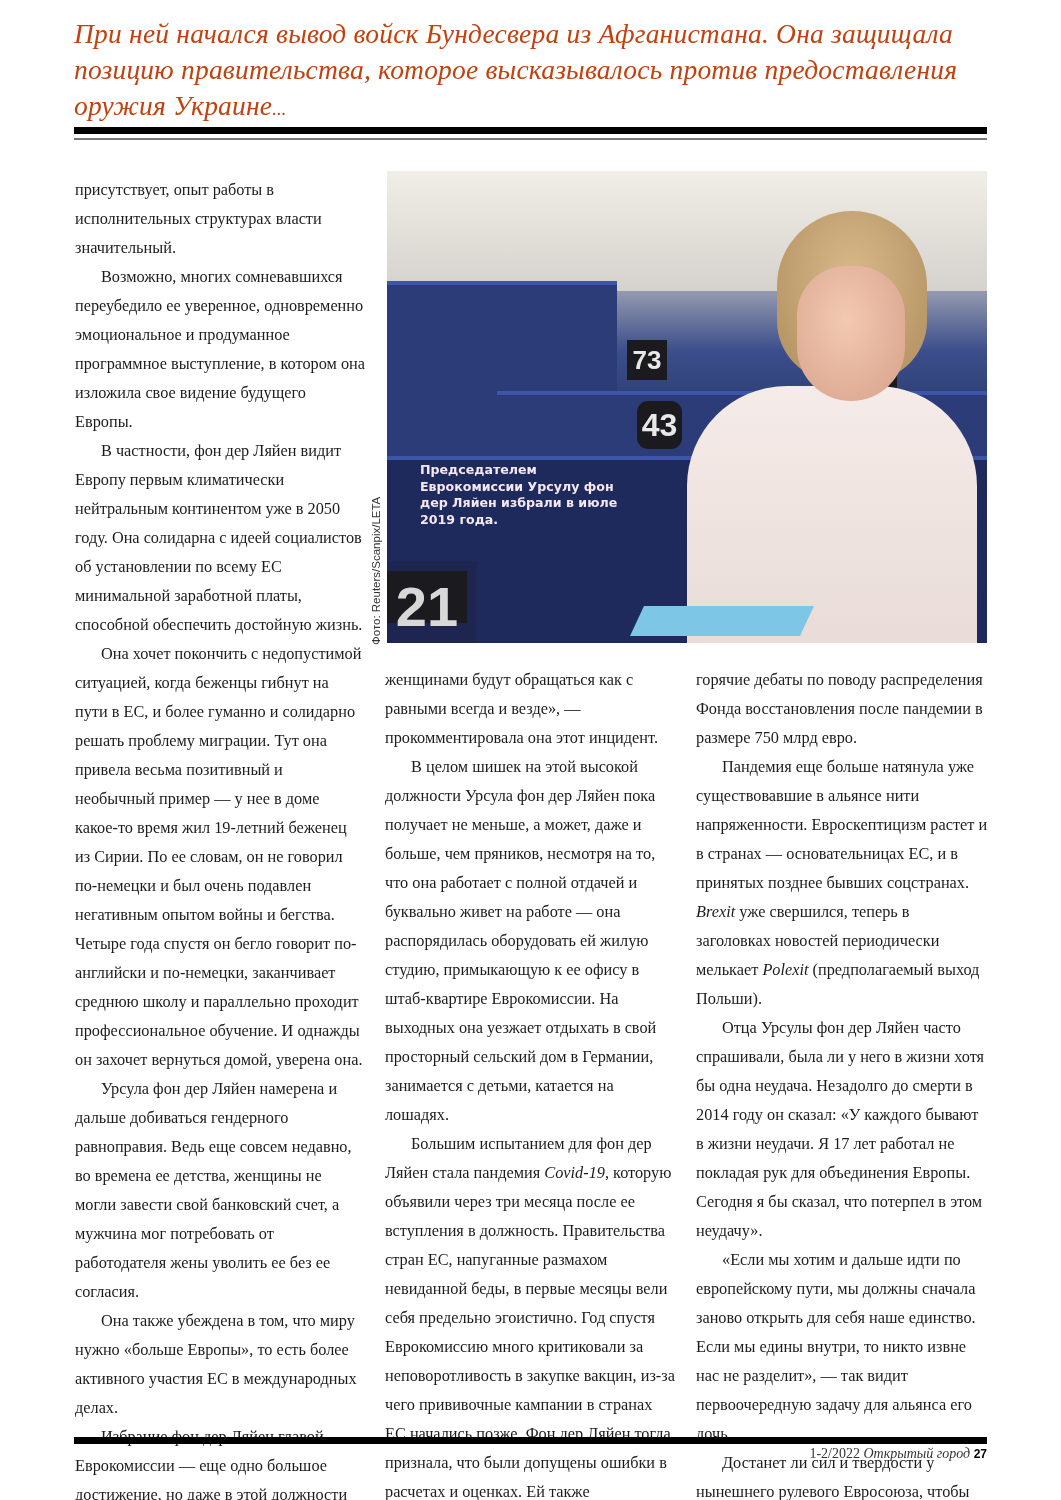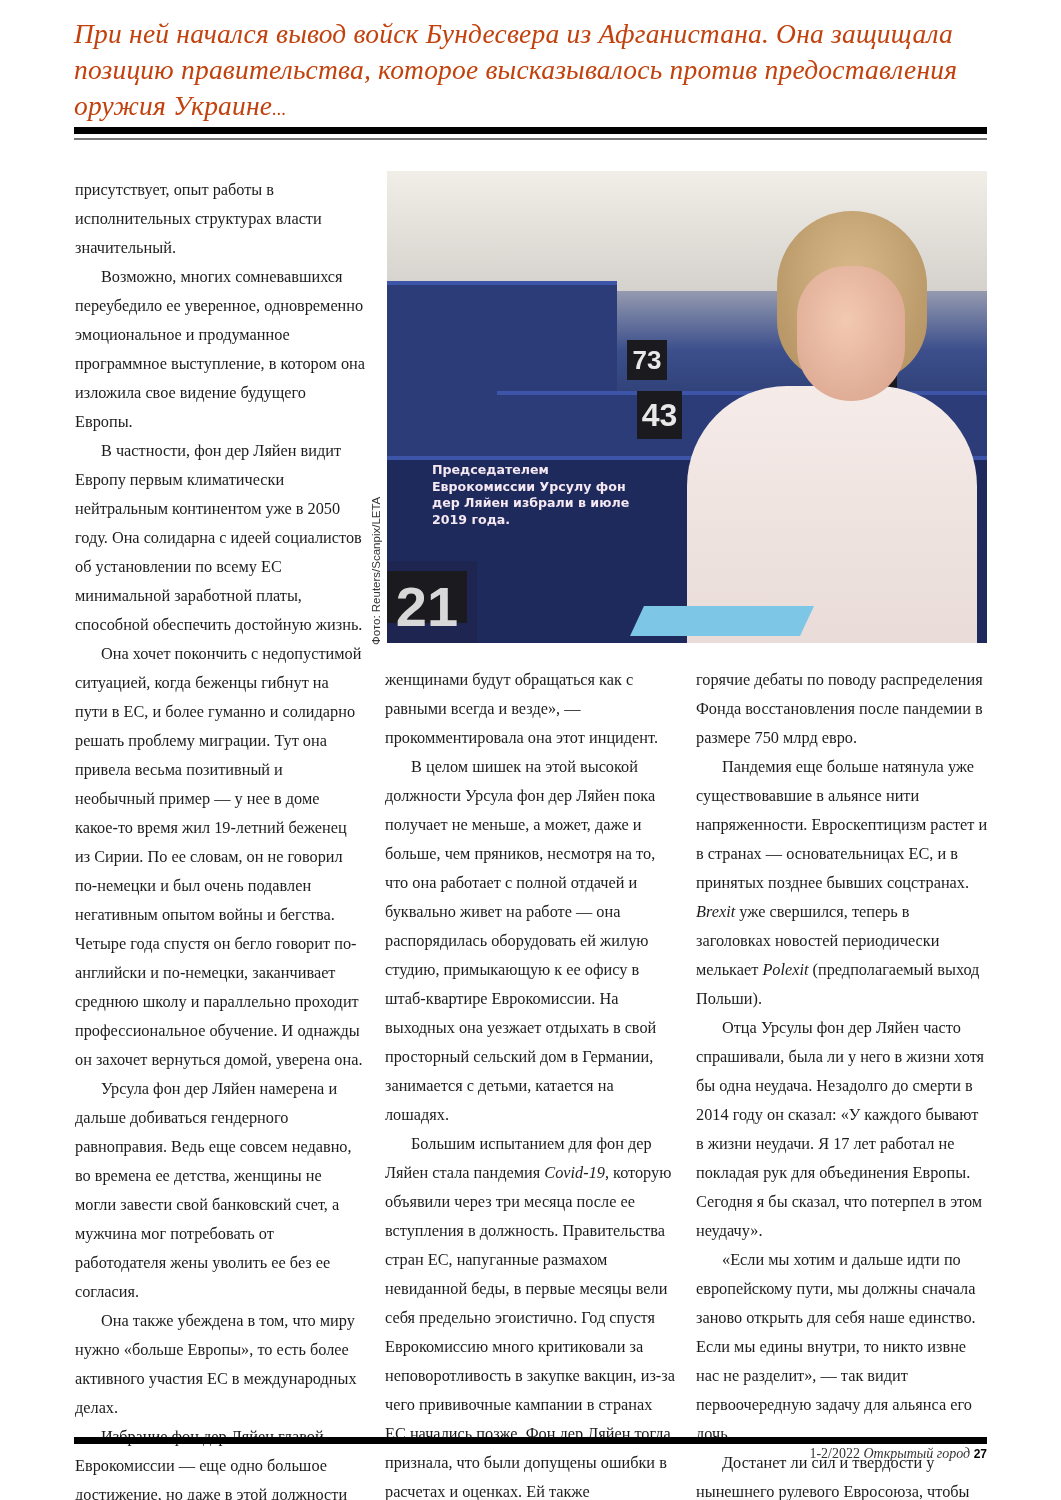--- a/index.html
+++ b/index.html
@@ -28,21 +28,21 @@
   .photo .bgwall { position:absolute; left:0; top:0; width:600px; height:120px; background: linear-gradient(180deg,#f1eee8,#d5d2cd); }
   .photo .desk { position:absolute; background:#2c3c78; border-top:4px solid #3d55a8; }
   .photo .seat { position:absolute; background:#1d2550; }
   .photo .plate { position:absolute; background:#1b1b1f; color:#e8e8e8; font-family:"Liberation Sans",sans-serif; font-weight:bold; text-align:center; }
   .photo .person-hair { position:absolute; left:390px; top:40px; width:150px; height:170px; border-radius:75px 75px 60px 60px; background: radial-gradient(ellipse at 50% 40%, #d9b98a, #b08e5e); }
   .photo .person-face { position:absolute; left:410px; top:95px; width:108px; height:135px; border-radius:50px 50px 55px 55px; background: radial-gradient(ellipse at 45% 40%, #f3c9b2, #d7a18a); }
   .photo .person-body { position:absolute; left:300px; top:215px; width:290px; height:260px; border-radius:100px 100px 0 0; background: linear-gradient(180deg,#f5ebe8,#e9dcd8); }
   .photo .paper { position:absolute; left:250px; top:435px; width:170px; height:30px; background:#7dc6e6; transform: skewX(-25deg); }
   .photo .caption {
     position:absolute; left:33px; top:291px; width:200px;
-    font-family:"DejaVu Sans", sans-serif; font-weight:bold; font-size:12.6px; line-height:16.5px; color:#f5e8f2;margin-left:12px;
+    font-family:"DejaVu Sans", sans-serif; font-weight:bold; font-size:12.6px; line-height:16.5px; color:#f5e8f2;
   }
   .credit {
     position:absolute; left:370px; top:645px; transform-origin: 0 0; transform: rotate(-90deg);
     font-family:"Liberation Sans", sans-serif; font-size:11.5px; color:#333; white-space:nowrap;
   }
   .endmark { display:inline-block; width:10px; height:10px; border-radius:50%; border:2.5px solid #e8262e; box-sizing:border-box; vertical-align:-1px; margin-left:3px; }
   i.it { font-style: italic; }
   .footer { position:absolute; right:74px; top:1446px; font-family:"Liberation Serif", serif; font-size:14px; color:#333; }
   .footer .mag { font-style: italic; }
   .footer .pg { font-family:"Liberation Sans", sans-serif; font-weight:bold; font-size:12px; color:#000; }
@@ -67,21 +67,21 @@
 
 <div class="photo">
   <div class="bgwall"></div>
   <div class="desk" style="left:0;top:110px;width:230px;height:300px;"></div>
   <div class="desk" style="left:110px;top:220px;width:500px;height:70px;"></div>
   <div class="desk" style="left:0;top:285px;width:600px;height:190px;background:#1e2a5c;"></div>
   <div class="seat" style="left:0;top:390px;width:90px;height:90px;"></div>
   <div class="plate" style="left:240px;top:169px;width:40px;height:40px;font-size:26px;line-height:40px;">73</div>
   <div class="plate" style="left:465px;top:185px;width:45px;height:40px;font-size:26px;line-height:40px;">74</div>
   <div class="plate" style="left:410px;top:160px;width:40px;height:24px;font-size:16px;line-height:24px;">116</div>
-  <div class="plate" style="left:250px;top:220px;width:45px;height:48px;font-size:32px;line-height:48px;">43</div>
+  <div class="plate" style="left:250px;top:230px;width:45px;height:48px;font-size:32px;line-height:48px;border-radius:11px;">43</div>
   <div class="plate" style="left:0;top:400px;width:80px;height:52px;font-size:56px;line-height:72px;color:#d8d8d8;">21</div>
   <div class="person-body"></div>
   <div class="person-hair"></div>
   <div class="person-face"></div>
   <div class="paper"></div>
   <div class="caption">Председателем Еврокомиссии Урсулу фон дер Ляйен избрали в июле 2019 года.</div>
 </div>
 <div class="credit">Фото: Reuters/Scanpix/LETA</div>
 
 <div class="col col2">

